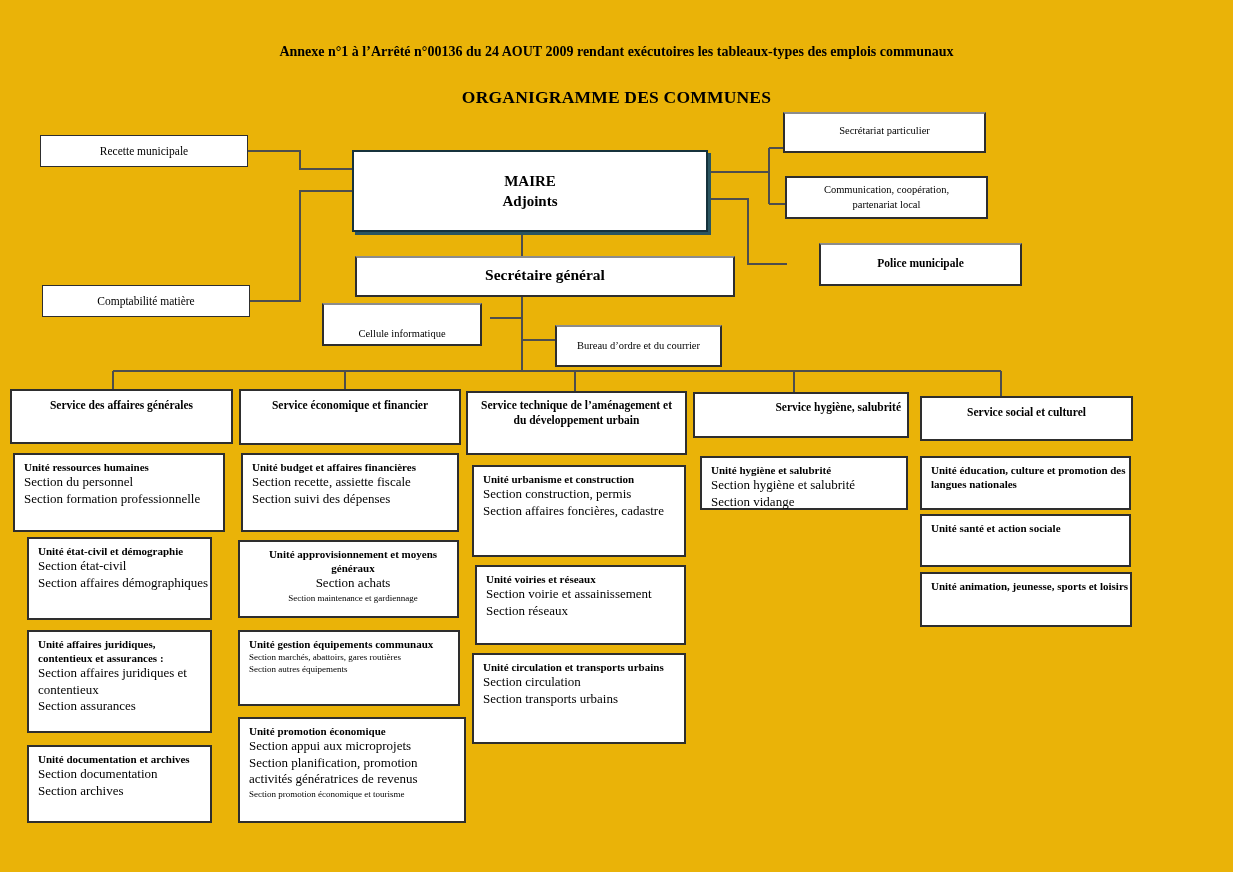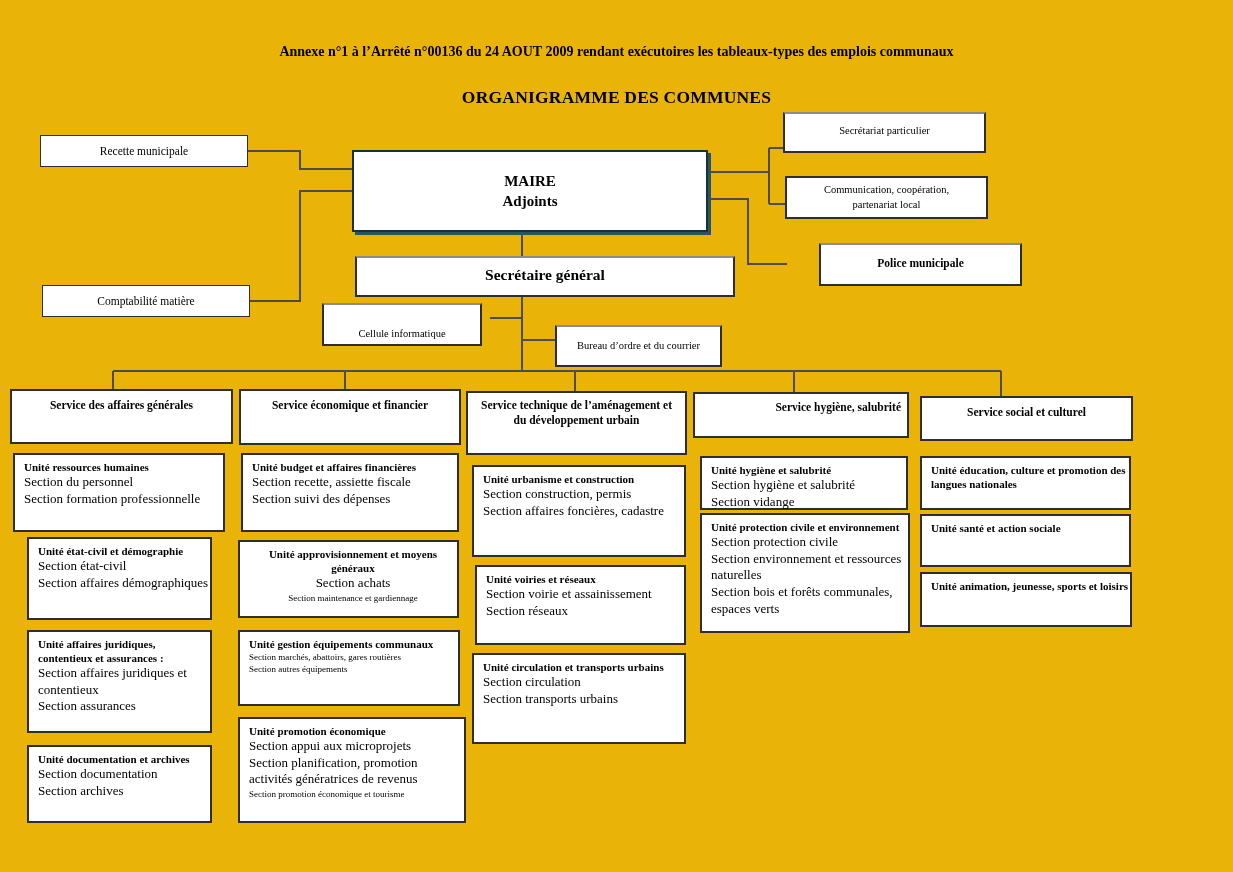--- a/index.html
+++ b/index.html
@@ -166,26 +166,20 @@
     <div class="unit-name">Unité circulation et transports urbains</div>
     <div class="unit-section">Section circulation</div>
     <div class="unit-section">Section transports urbains</div>
   </div>
 
   <div class="box unit" style="left:700px;top:456px;width:208px;height:54px;">
     <div class="unit-name">Unité hygiène et salubrité</div>
     <div class="unit-section">Section hygiène et salubrité</div>
     <div class="unit-section">Section vidange</div>
   </div>
-  <div class="box unit" style="left:700px;top:513px;width:210px;height:120px;">
-    <div class="unit-name">Unité protection civile et environnement</div>
-    <div class="unit-section">Section protection civile</div>
-    <div class="unit-section">Section environnement et ressources naturelles</div>
-    <div class="unit-section">Section bois et forêts communales, espaces verts</div>
-  </div>
 
   <div class="box unit" style="left:920px;top:456px;width:211px;height:54px;">
     <div class="unit-name">Unité éducation, culture et promotion des langues nationales</div>
   </div>
   <div class="box unit" style="left:920px;top:514px;width:211px;height:53px;">
     <div class="unit-name">Unité santé et action sociale</div>
   </div>
   <div class="box unit" style="left:920px;top:572px;width:212px;height:55px;">
     <div class="unit-name">Unité animation, jeunesse, sports et loisirs</div>
   </div>

